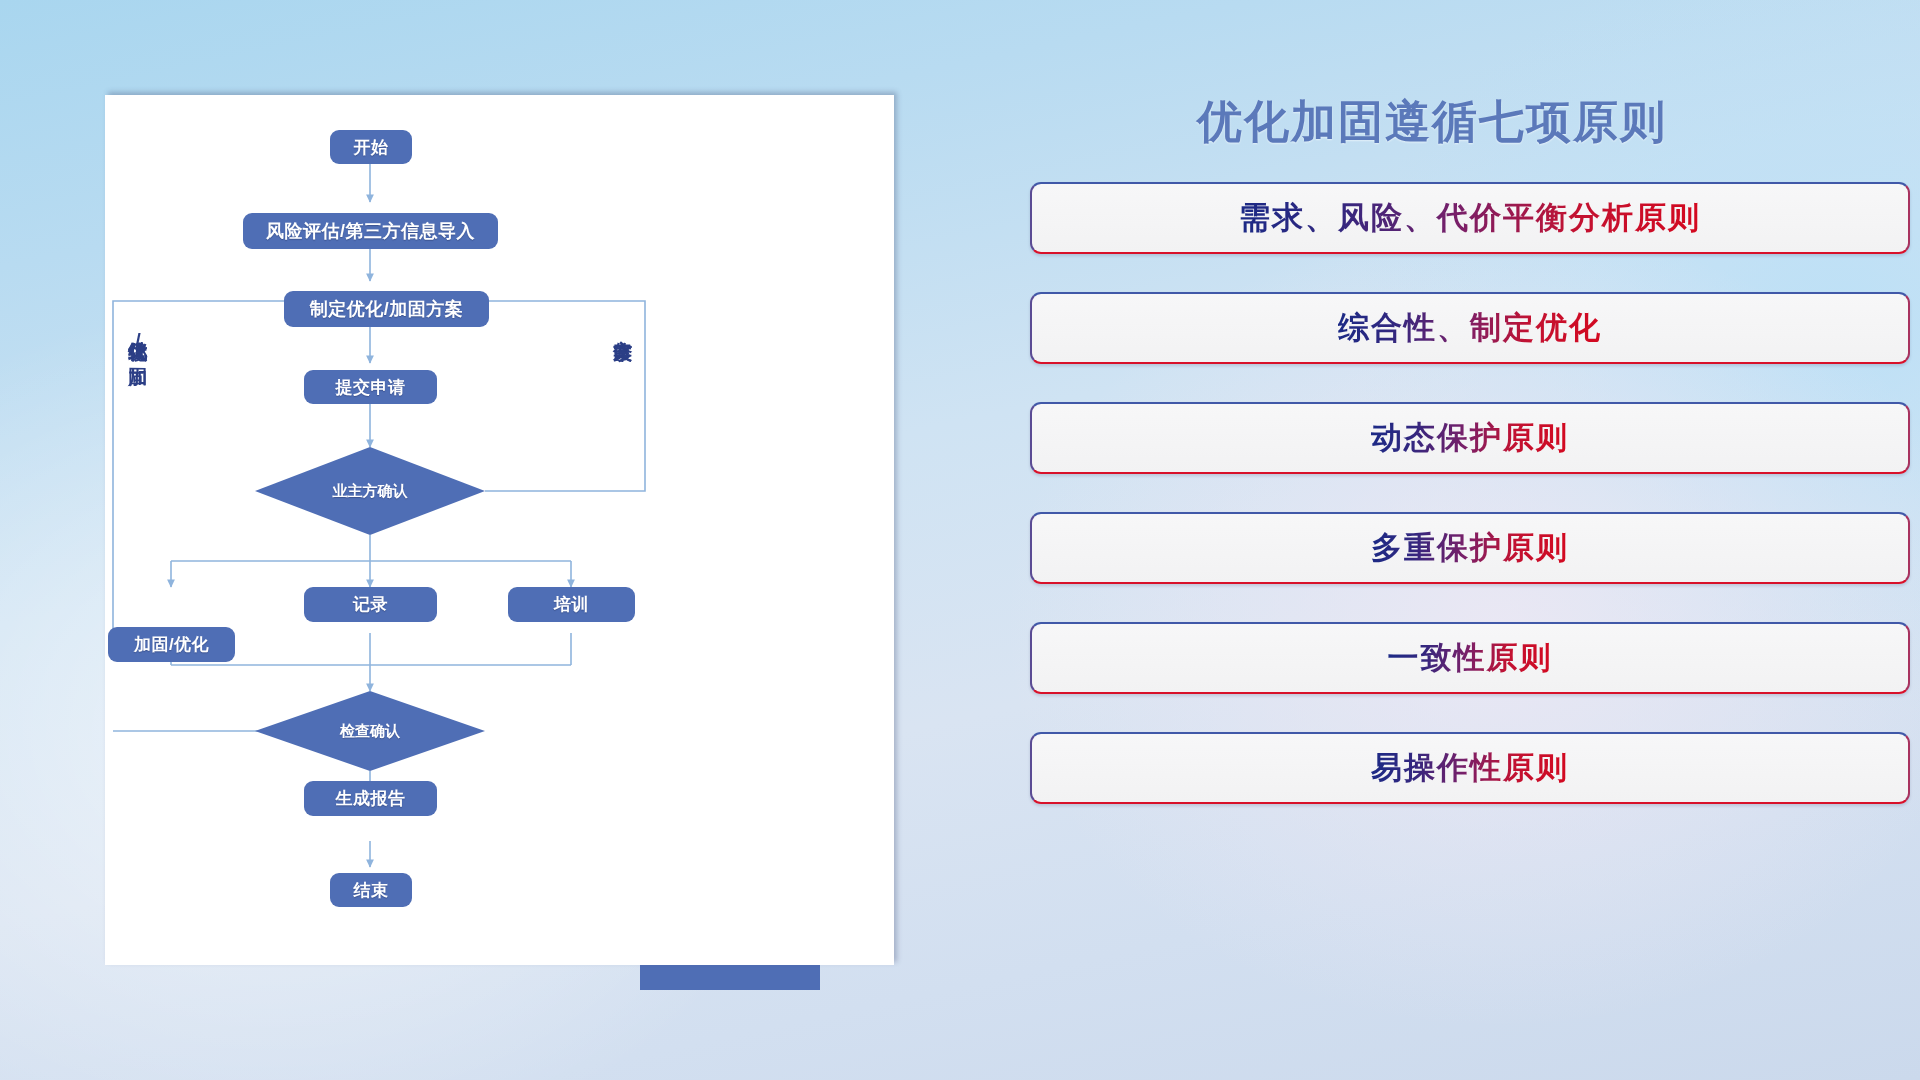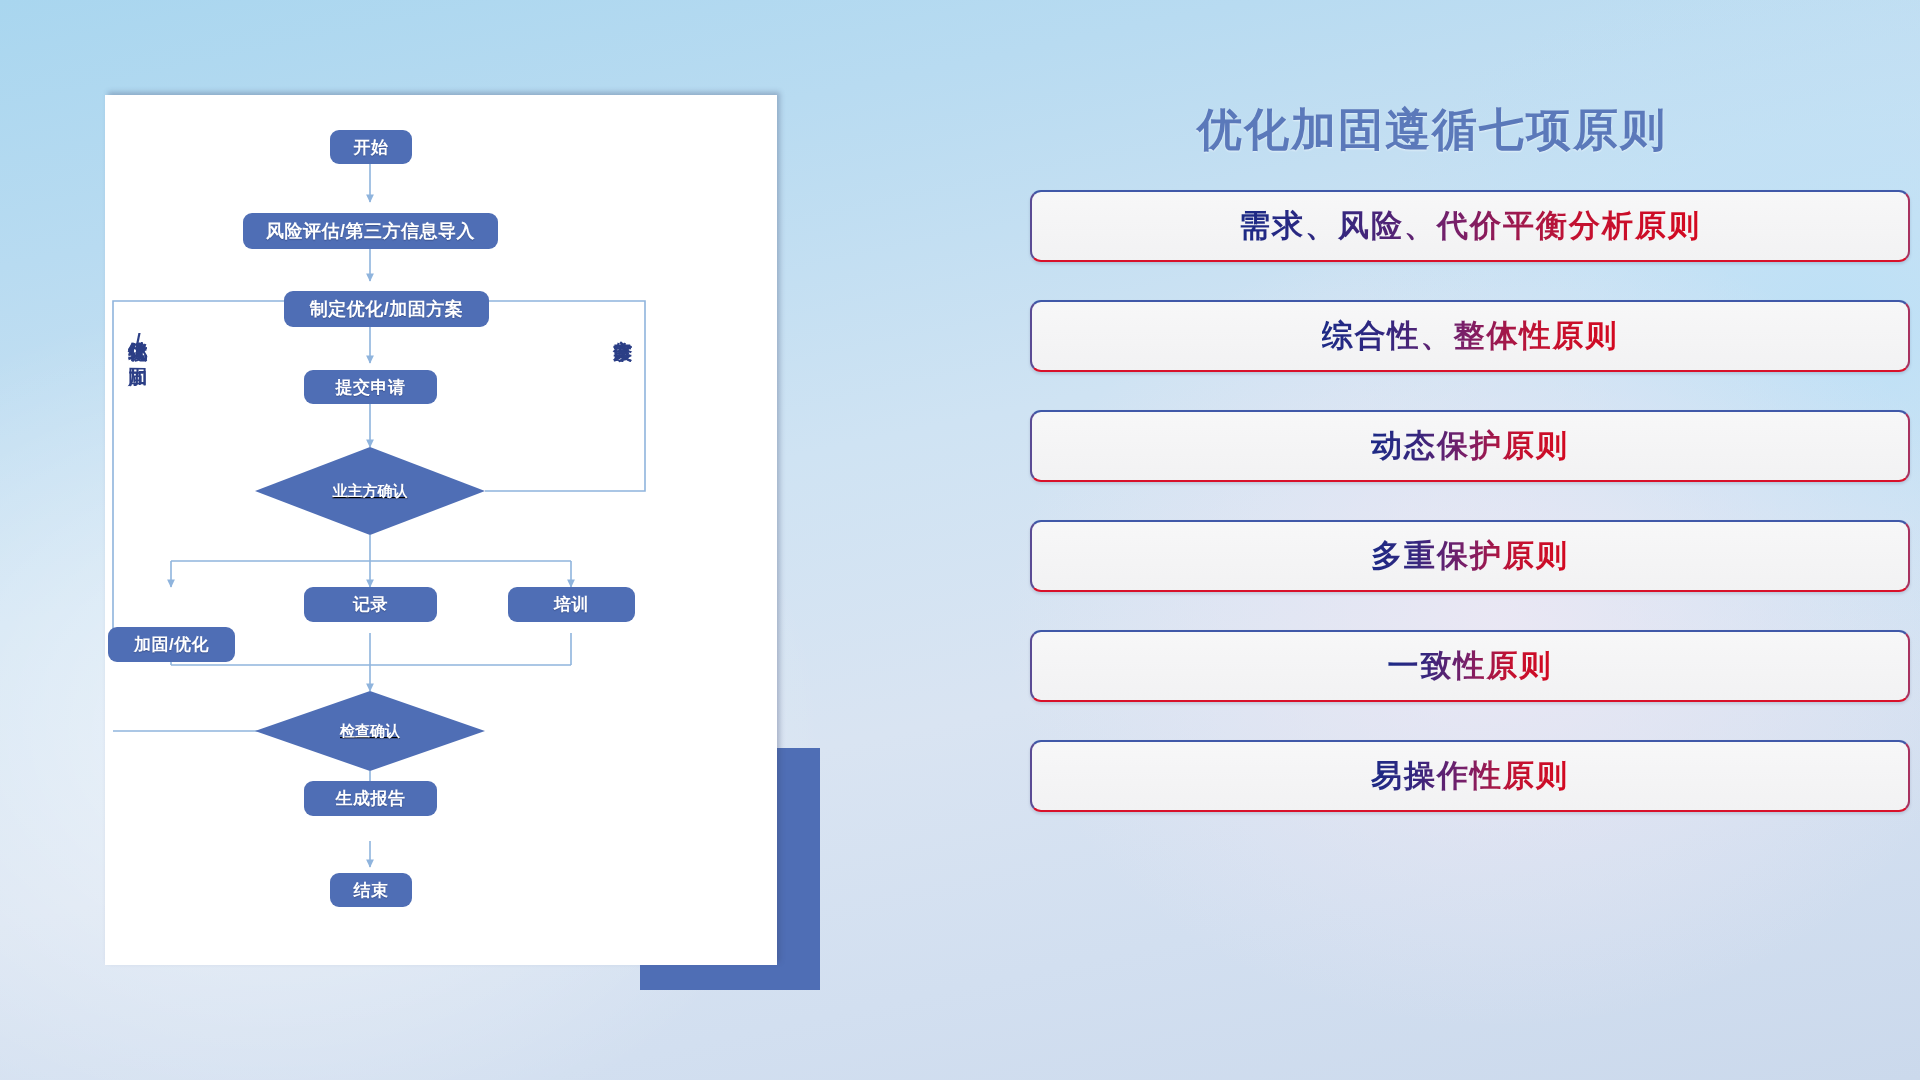--- a/index.html
+++ b/index.html
@@ -32,21 +32,21 @@
     width: 180px;
     height: 242px;
     background: #4f6eb5;
   }
 
   
   #flow-card {
     position: absolute;
     left: 105px;
     top: 95px;
-    width: 672px;
+    width: 789px;
     height: 870px;
     background: #ffffff;
     box-shadow: 3px -3px 5px rgba(60,70,110,0.30);
   }
 
   #flow-svg { position: absolute; left: 0; top: 0; }
 
   
   .node {
     position: absolute;
@@ -60,21 +60,20 @@
     justify-content: center;
     letter-spacing: 0.5px;
     text-shadow: 0 1px 1px rgba(25,35,75,0.35);
     white-space: nowrap;
   }
   .diamond-wrap {
     position: absolute;
     display: flex;
     align-items: center;
     justify-content: center;
-    text-decoration: underline;
   }
   .diamond-shape {
     position: absolute;
     left: 0; top: 0;
     width: 100%; height: 100%;
   }
   .diamond-label {
     position: relative;
     color: #ffffff;
     font-weight: bold;
@@ -104,21 +103,20 @@
   }
   #panel-title {
     width: 100%;
     text-align: center;
     font-size: 45px;
     font-weight: bold;
     color: #5b79ba;
     letter-spacing: 2px;
     text-shadow: 0 1px 2px rgba(255,255,255,0.55);
     margin-bottom: 30px;
-    margin-top: 8px;
   }
   .principle-card {
     position: relative;
     box-sizing: border-box;
     width: 880px;
     height: 72px;
     margin: 0 0 38px 8px;
     border-radius: 11px;
     background: linear-gradient(180deg, #f7f7f8 0%, #f2f2f3 100%);
     border-top: 2px solid #4058a8;
@@ -247,21 +245,21 @@
   </div>
 
   <div id="principles-panel">
 
     <div id="panel-title">优化加固遵循七项原则</div>
 
     <div class="principle-card">
       <span class="principle-text">需求、风险、代价平衡分析原则</span>
     </div>
     <div class="principle-card">
-      <span class="principle-text">综合性、整体性原则</span>
+      <span class="principle-text">综合性、制定优化</span>
     </div>
     <div class="principle-card">
       <span class="principle-text">动态保护原则</span>
     </div>
     <div class="principle-card">
       <span class="principle-text">多重保护原则</span>
     </div>
     <div class="principle-card">
       <span class="principle-text">一致性原则</span>
     </div>

